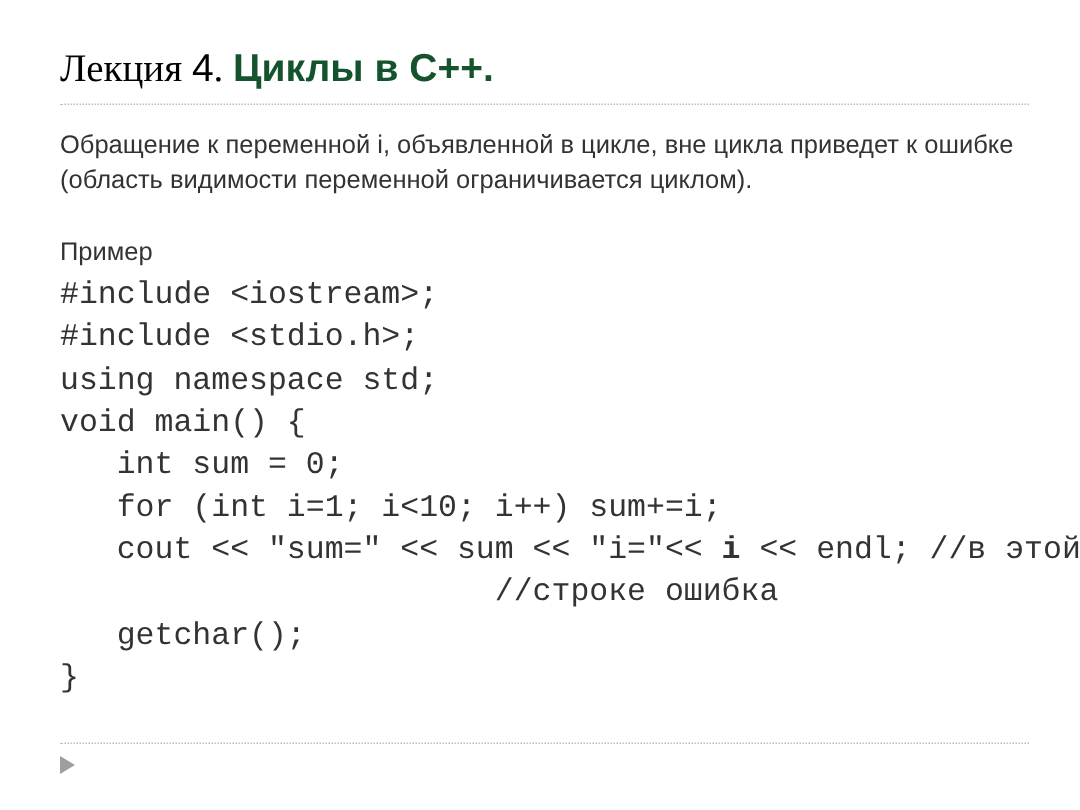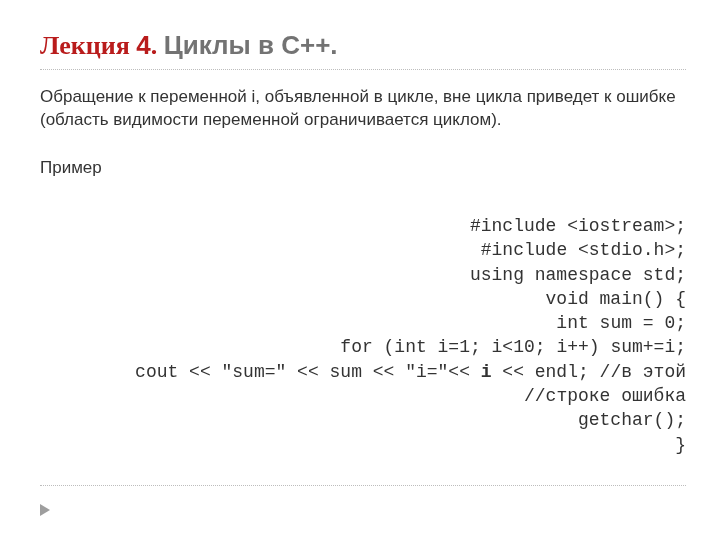--- a/index.html
+++ b/index.html
@@ -18,53 +18,52 @@
     width: 720px;
     height: 540px;
     padding: 28px 34px 24px 40px;
   }
   .title-row {
     font-size: 26px;
     line-height: 1.35;
     margin-bottom: 6px;
   }
   .title-lecture {
-    color: #b91c1c;
-    font-weight: 700;
+    color: #000000;
+    font-weight: 400;
     font-family: "Georgia", "Times New Roman", serif;
   }
   .title-lecture .lec-num {
     font-family: Arial, sans-serif;
   }
   .title-topic {
-    color: #737373;
+    color: #14532d;
     font-weight: 700;
   }
   .hr {
     border: none;
     border-top: 1px dotted #bdbdbd;
     margin: 4px 0 16px 0;
   }
   .body-text {
     font-size: 17px;
     line-height: 1.35;
     color: #333;
     margin-bottom: 26px;
   }
   .example-label {
     font-size: 17px;
-    margin-bottom: 36px;
+    margin-bottom: 6px;
   }
   .code {
     font-family: Consolas, "Courier New", monospace;
-    font-size: 18px;
+    font-size: 21px;
     line-height: 1.35;
     white-space: pre;
     color: #333;
-    text-align: right;
   }
   .code .bold {
     font-weight: 700;
   }
   .hr2 {
     border: none;
     border-top: 1px dotted #bdbdbd;
     margin: 28px 0 0 0;
   }
   .triangle {

